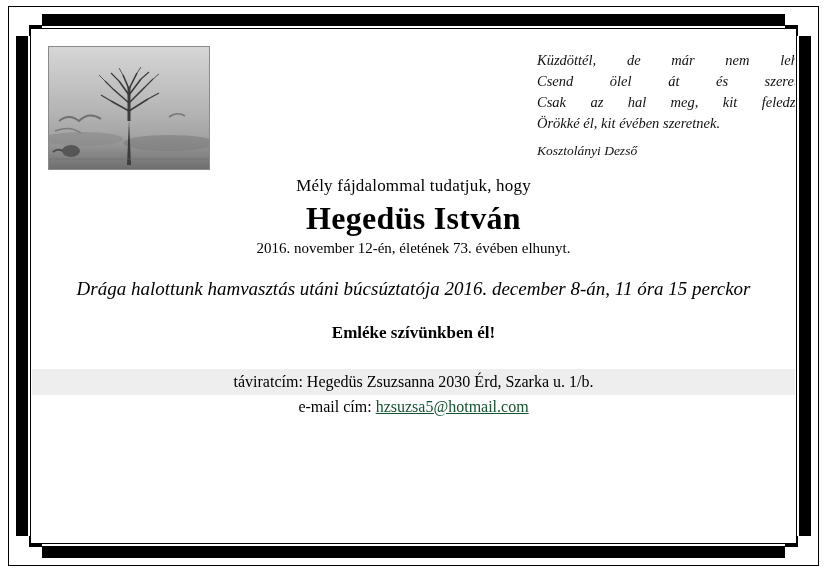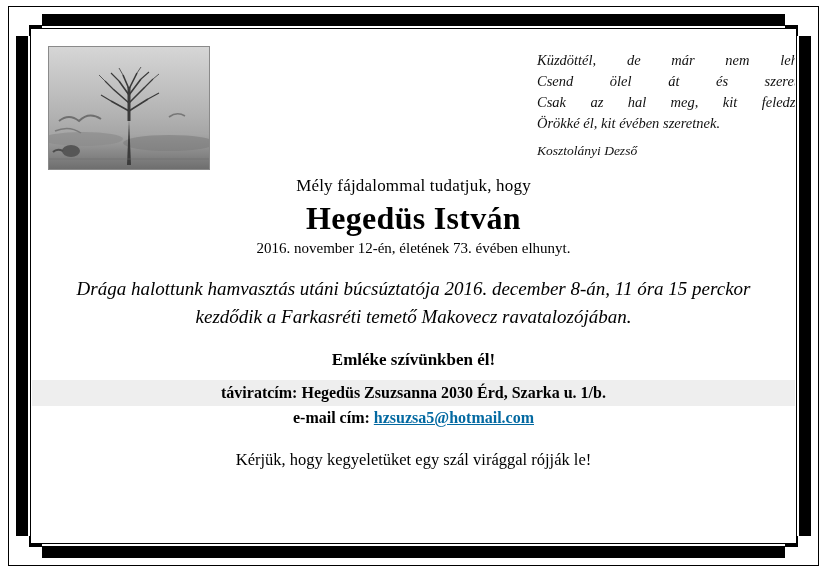--- a/index.html
+++ b/index.html
@@ -162,36 +162,35 @@
     margin-top: 18px;
     font-style: italic;
   }
   .memory {
     font-size: 17px;
     margin-top: 20px;
     font-weight: bold;
   }
 
   .contact-block {
-    margin-top: 10px;
+    margin-top: 26px;
     text-align: center;
-    font-weight: bold;
   }
   .contact-line {
     display: block;
     font-size: 16px;
     line-height: 1.5;
   }
   .contact-line.shaded {
     background: #eeeeee;
     padding: 1px 0 1px 0;
   }
   .email-link {
     text-decoration: underline;
-    color: #0369a1;
+    color: #14532d;
   }
   .request {
     display: block;
     font-size: 16.5px;
     margin-top: 20px;
     text-align: center;
   }
 </style>
 </head>
 <body>
@@ -260,25 +259,23 @@
         <span class="author">Kosztolányi Dezső</span>
       </div>
 
     </div>
 
     <div class="body-text">
       <span class="line intro">Mély fájdalommal tudatjuk, hogy</span>
       <span class="line name">Hegedüs István</span>
       <span class="line dates">2016. november 12-én, életének 73. évében elhunyt.</span>
       <span class="line ceremony">Drága halottunk hamvasztás utáni búcsúztatója 2016. december 8-án, 11 óra 15 perckor</span>
-      <span class="line ceremony" style="margin-top:0">kezdődik a Farkasréti temető Makovecz ravatalozójában.</span>
       <span class="line memory">Emléke szívünkben él!</span>
     </div>
 
     <div class="contact-block">
       <span class="contact-line shaded">táviratcím: Hegedüs Zsuzsanna 2030 Érd, Szarka u. 1/b.</span>
       <span class="contact-line"><span>e-mail cím: </span><span class="email-link">hzsuzsa5@hotmail.com</span></span>
     </div>
 
-    <span class="request">Kérjük, hogy kegyeletüket egy szál virággal rójják le!</span>
 
   </div>
 </div>
 
 </body></html>

